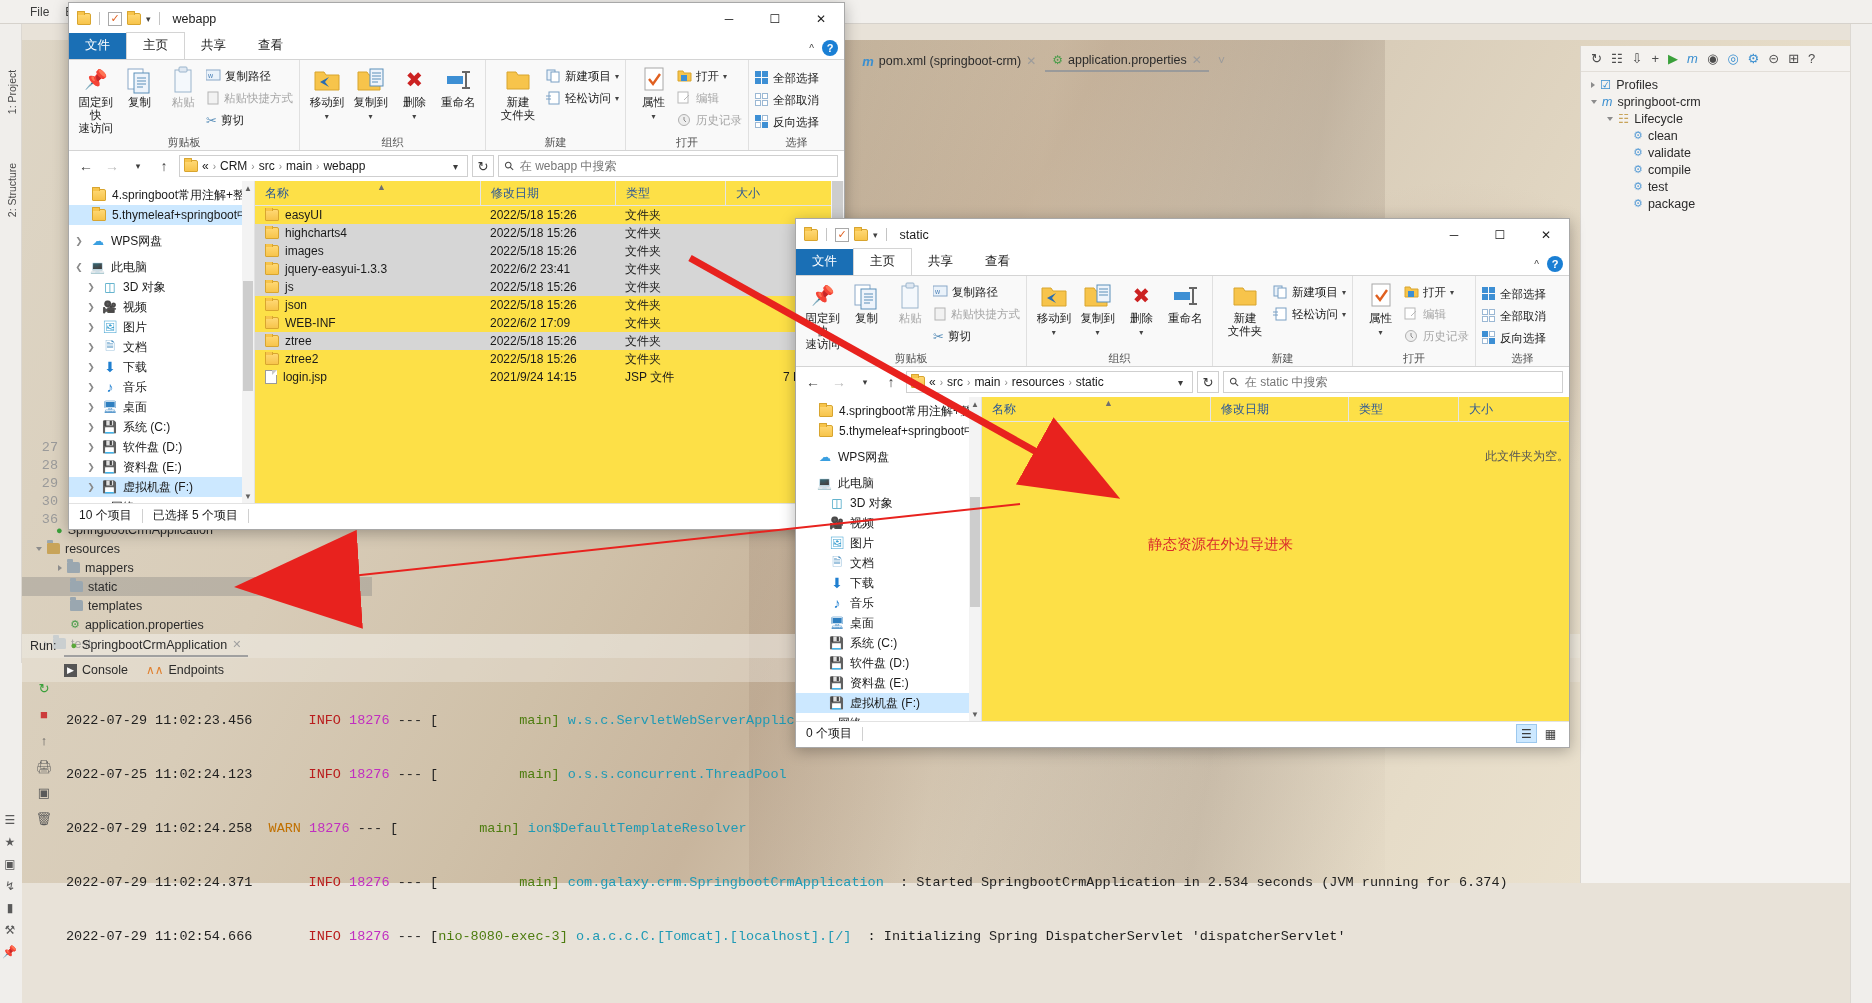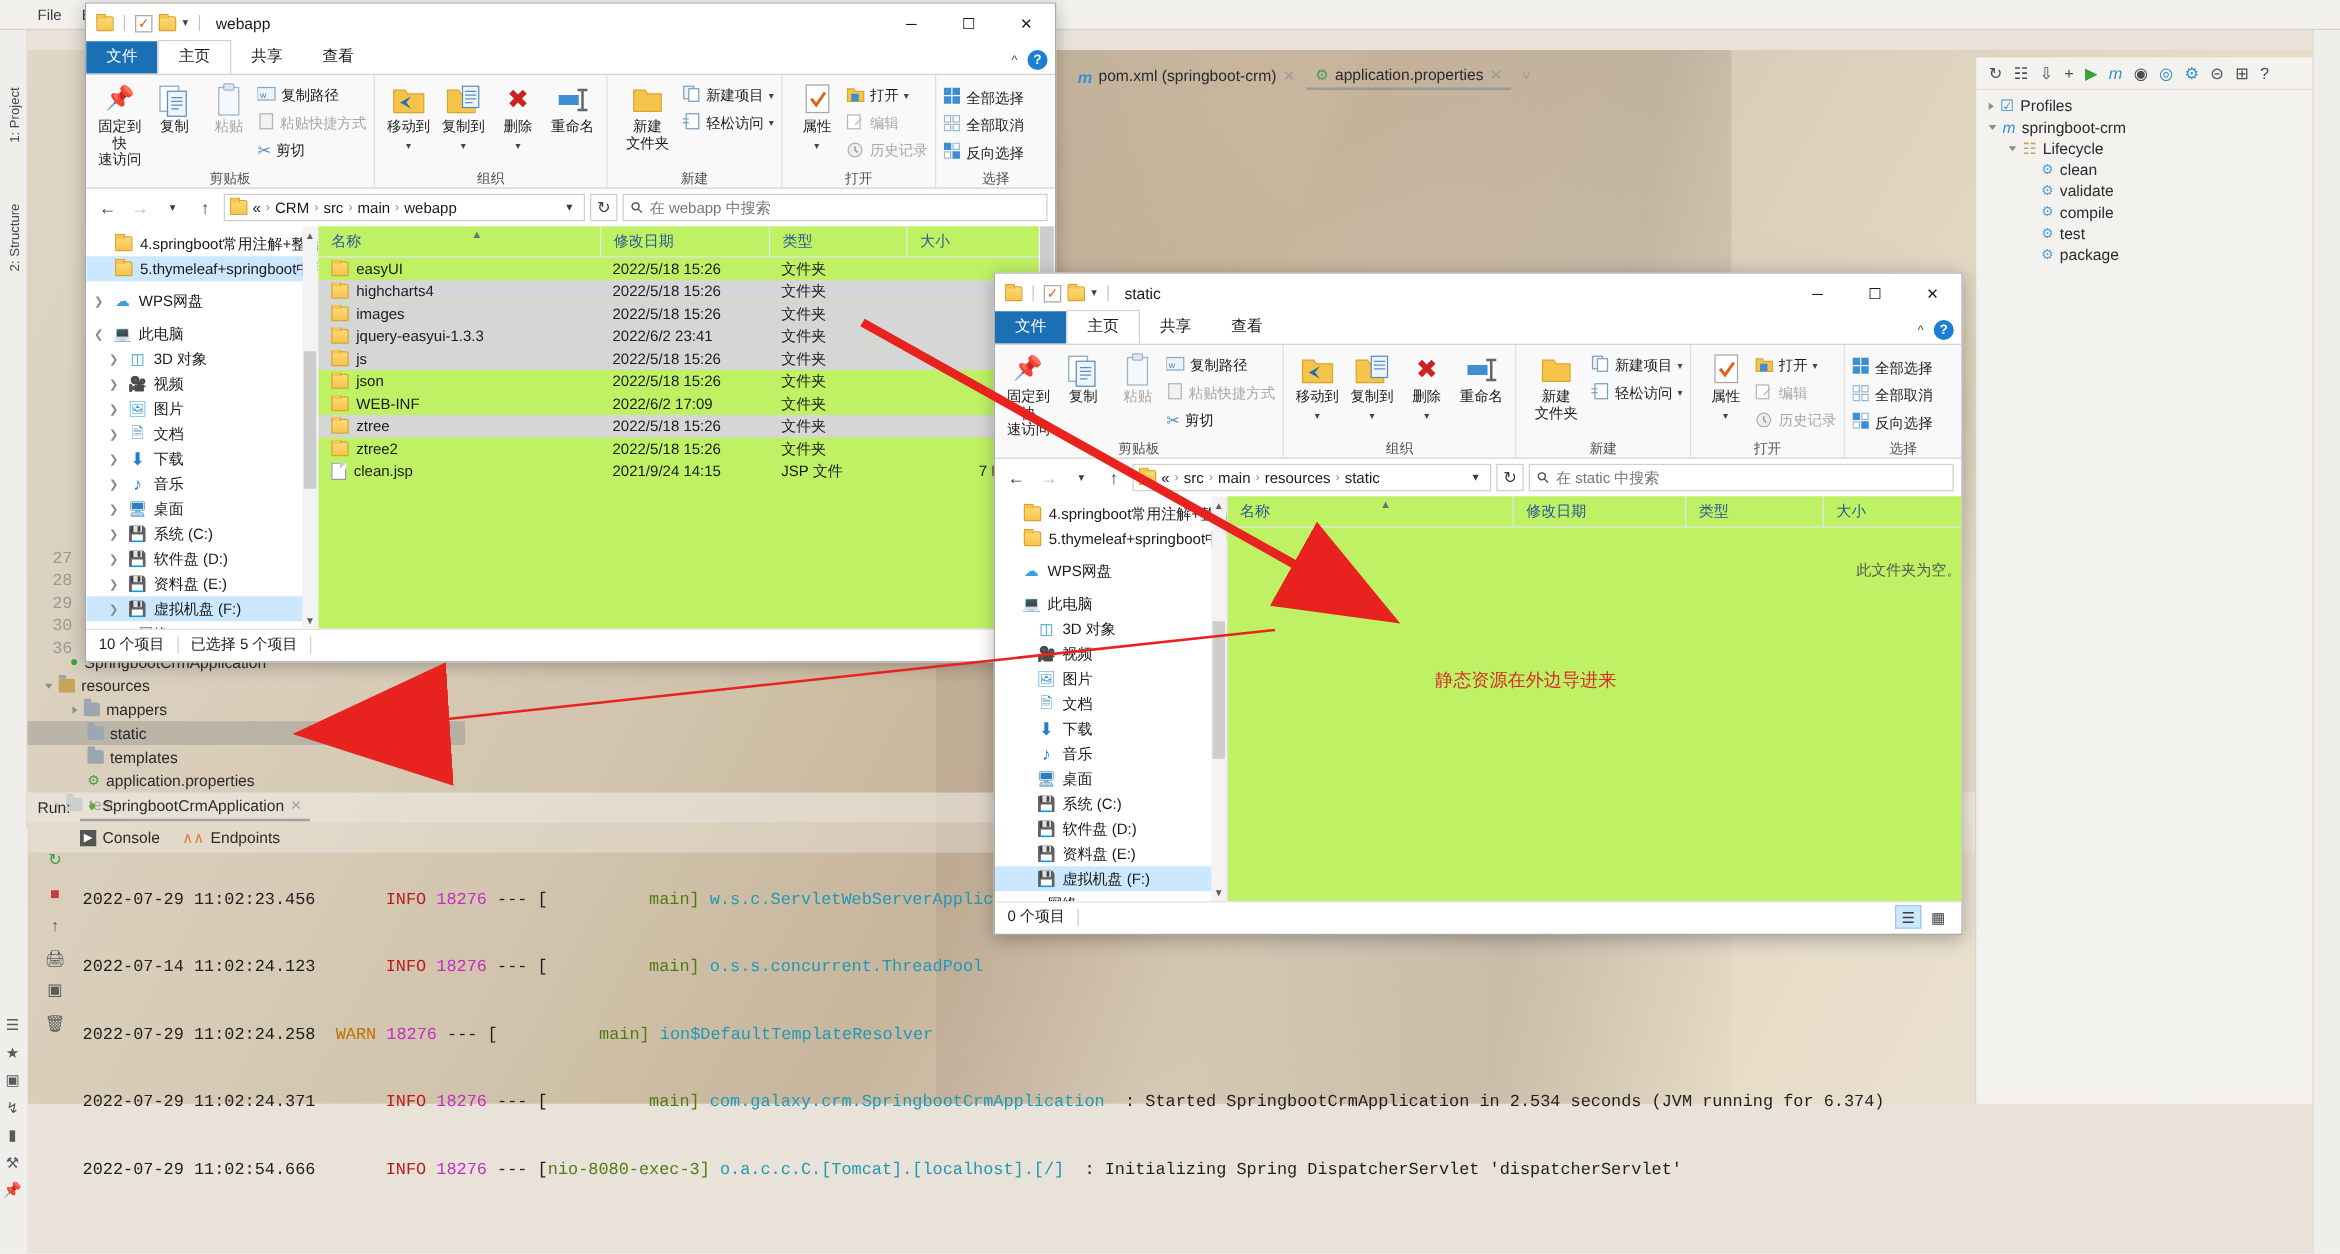--- a/index.html
+++ b/index.html
@@ -249,21 +249,21 @@
   .nav-row { display: flex; align-items: center; gap: 5px; height: 20px; font-size: 12px; color: #1a1a1a; white-space: nowrap; padding-left: 4px;}
   .nav-row.sel { background: #cce8ff; }
   .nav-exp { width: 12px; text-align: center; color: #8a8a8a; font-size: 9px; flex:none; }
   .nav-ico { width: 16px; height: 16px; flex: none; display:flex;align-items:center;justify-content:center; font-size: 12px;}
   .nav-scroll {
     position: absolute; right: 0; top: 0; width: 12px; bottom: 0; background: #f3f3f3;
   }
   .nav-thumb { position: absolute; left: 1px; width: 10px; background: #cdcdcd; }
   .nav-arrow { position: absolute; left: 0; width: 12px; height: 14px; display:flex;align-items:center;justify-content:center;font-size:8px;color:#606060; background:#f3f3f3;}
 
-  .listpane { flex: 1; position: relative; overflow: hidden; background:#bef264;}
+  .listpane { flex: 1; position: relative; overflow: hidden; background:#fde047;}
   .col-head {
     display: flex; height: 25px; border-bottom: 1px solid #e5e5e5; align-items: center;
     font-size: 12px; color: #2b5797; position: relative;
   }
   .col-head .ch { padding-left: 10px; border-left: 1px solid #e5e5e5; height: 100%; display: flex; align-items: center; }
   .col-head .ch:first-child { border-left: none; }
   .sort-caret { position: absolute; font-size: 9px; color: #6f6f6f; top: 1px; }
   .frow { display: flex; height: 18px; align-items: center; font-size: 12px; color: #1a1a1a; }
   .frow.sel { background: #d6d6d6; }
   .fcell { padding-left: 10px; display: flex; align-items: center; gap: 6px; overflow: hidden; white-space: nowrap; }
@@ -403,21 +403,21 @@
       <div class="cg-ico" style="color:#3aa03a;">↻</div>
       <div class="cg-ico" style="color:#cc3b3b;">■</div>
       <div class="cg-ico">↑</div>
       <div class="cg-ico">🖨</div>
       <div class="cg-ico">▣</div>
       <div class="cg-ico">🗑</div>
     </div>
 
     <div class="console-out">
       <div class="ln"><span class="lg-date">2022-07-29 11:02:23.456</span>  <span class="lg-info">INFO</span> <span class="lg-pid">18276</span> <span>--- [</span>          <span class="lg-thread">main]</span> <span class="lg-class">w.s.c.ServletWebServerApplic</span><span class="lg-msg"></span></div>
-      <div class="ln"><span class="lg-date">2022-07-14 11:02:24.123</span>  <span class="lg-info">INFO</span> <span class="lg-pid">18276</span> <span>--- [</span>          <span class="lg-thread">main]</span> <span class="lg-class">o.s.s.concurrent.ThreadPool</span><span class="lg-msg"></span></div>
+      <div class="ln"><span class="lg-date">2022-07-25 11:02:24.123</span>  <span class="lg-info">INFO</span> <span class="lg-pid">18276</span> <span>--- [</span>          <span class="lg-thread">main]</span> <span class="lg-class">o.s.s.concurrent.ThreadPool</span><span class="lg-msg"></span></div>
       <div class="ln"><span class="lg-date">2022-07-29 11:02:24.258</span>  <span class="lg-warn">WARN</span> <span class="lg-pid">18276</span> <span>--- [</span>          <span class="lg-thread">main]</span> <span class="lg-class">ion$DefaultTemplateResolver</span><span class="lg-msg"></span></div>
       <div class="ln"><span class="lg-date">2022-07-29 11:02:24.371</span>  <span class="lg-info">INFO</span> <span class="lg-pid">18276</span> <span>--- [</span>          <span class="lg-thread">main]</span> <span class="lg-class">com.galaxy.crm.SpringbootCrmApplication</span>  <span class="lg-msg">: Started SpringbootCrmApplication in 2.534 seconds (JVM running for 6.374)</span></div>
       <div class="ln"><span class="lg-date">2022-07-29 11:02:54.666</span>  <span class="lg-info">INFO</span> <span class="lg-pid">18276</span> <span>--- [</span><span class="lg-thread">nio-8080-exec-3]</span> <span class="lg-class">o.a.c.c.C.[Tomcat].[localhost].[/]</span>  <span class="lg-msg">: Initializing Spring DispatcherServlet 'dispatcherServlet'</span></div>
       
       
       
     </div>
 
     <div class="bot-rail">
       <div class="bot-rail-ico" style="margin-top:146px;">☰</div>
@@ -935,21 +935,21 @@
                 <span class="ico-folder-sm"></span>
                 <span>ztree2</span>
               </div>
               <div class="fcell" style="width: 135px;">2022/5/18 15:26</div>
               <div class="fcell" style="width: 110px;">文件夹</div>
               <div class="fcell" style="width: 110px; justify-content: flex-end; padding-right: 26px;"></div>
             </div>
             <div class="frow">
               <div class="fcell" style="width: 225px;">
                 <span class="file-ico-doc"></span>
-                <span>clean.jsp</span>
+                <span>login.jsp</span>
               </div>
               <div class="fcell" style="width: 135px;">2021/9/24 14:15</div>
               <div class="fcell" style="width: 110px;">JSP 文件</div>
               <div class="fcell" style="width: 110px; justify-content: flex-end; padding-right: 26px;">7 KB</div>
             </div>
           </div>
         <div class="list-scroll">
           <div class="ls-thumb" style="top:0;height:150px;"></div>
         </div>
       </div>

